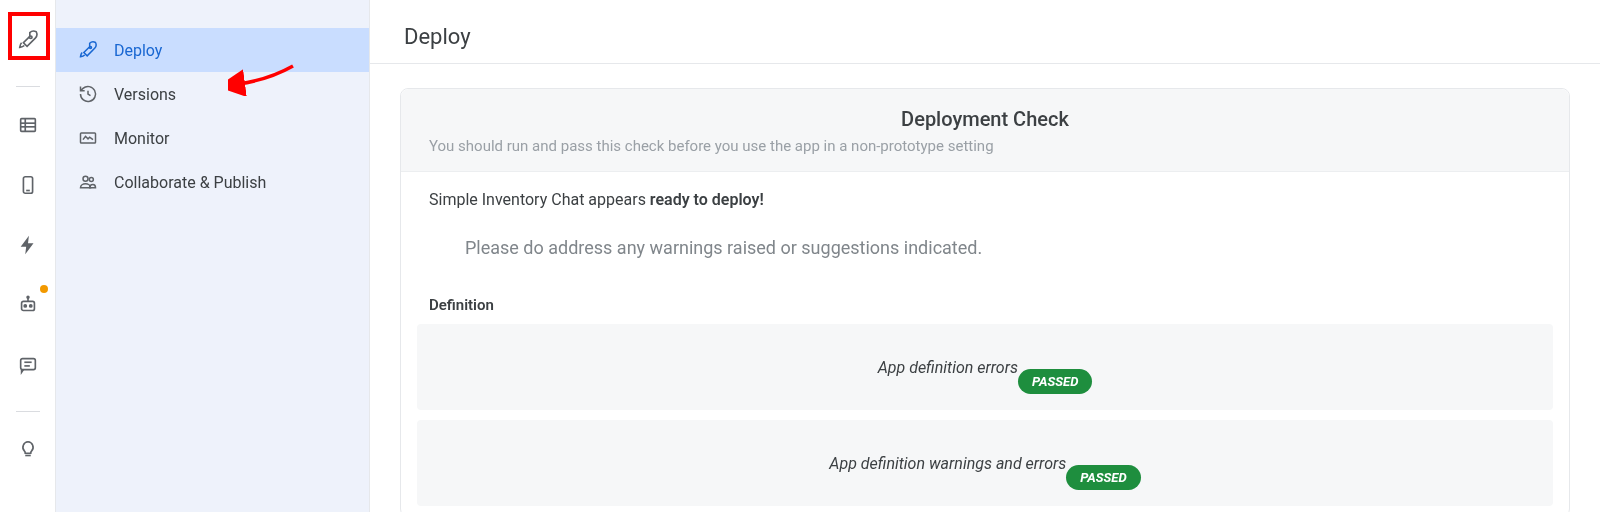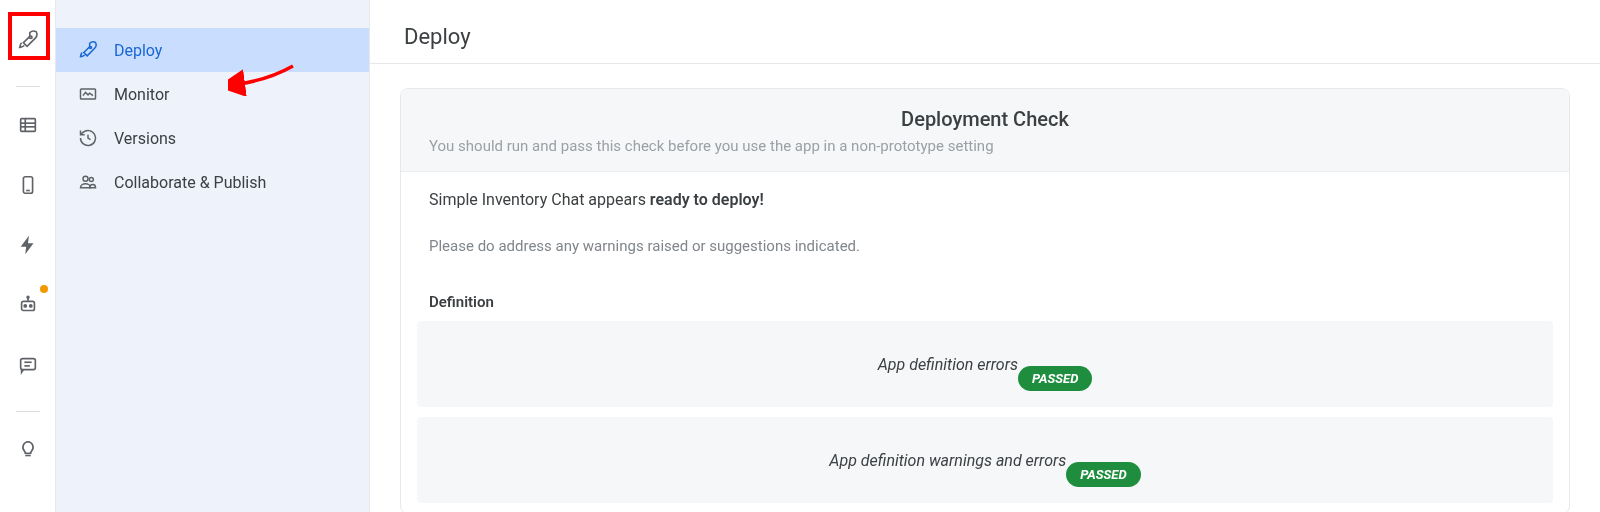--- a/index.html
+++ b/index.html
@@ -141,23 +141,24 @@
   .panel-status {
     padding: 18px 28px 0 28px;
   }
   .status-line {
     font-size: 16px;
     color: #3c4043;
     margin-bottom: 28px;
   }
   .status-line b { font-weight: 600; }
   .status-sub {
-    font-size: 15px;
+    font-size: 18px;
     color: #80868b;
     margin-bottom: 10px;
+    margin-left: 36px;
   }
   .btn-row {
     display: flex;
     justify-content: flex-end;
     gap: 16px;
     padding: 10px 28px 0 28px;
     position: relative;
   }
   .btn {
     border-radius: 6px;
@@ -285,36 +286,36 @@
           <path d="M14 4c3-3 7-1 7-1s2 4-1 7l-9 9-4-4 7-7z"></path>
           <circle cx="15" cy="9" r="1.2"></circle>
         </svg>
     </span>
     <span>Deploy</span>
   </div>
 
   <div class="nav-item">
     <span class="nav-icon">
       <svg viewBox="0 0 24 24">
-          <rect x="3" y="6" width="18" height="12" rx="1"></rect>
-          <path d="M6 14l3-4 3 3 2-2 4 3"></path>
-        </svg>
-    </span>
-    <span>Monitor</span>
-  </div>
-
-  <div class="nav-item">
-    <span class="nav-icon">
-      <svg viewBox="0 0 24 24">
           <path d="M3 12a9 9 0 1 0 3-6.7L3 8"></path>
           <polyline points="3 3 3 8 8 8"></polyline>
           <path d="M12 8v4l3 2"></path>
         </svg>
     </span>
     <span>Versions</span>
+  </div>
+
+  <div class="nav-item">
+    <span class="nav-icon">
+      <svg viewBox="0 0 24 24">
+          <rect x="3" y="6" width="18" height="12" rx="1"></rect>
+          <path d="M6 14l3-4 3 3 2-2 4 3"></path>
+        </svg>
+    </span>
+    <span>Monitor</span>
   </div>
 
   <div class="nav-item">
     <span class="nav-icon">
       <svg viewBox="0 0 24 24" fill="#5f6368" stroke="none">
           <circle cx="9" cy="8" r="3"></circle>
           <circle cx="16" cy="9" r="2.4"></circle>
           <path d="M3 19c0-3 3-5 6-5s6 2 6 5z"></path>
           <path d="M14 19c0-2.2 1.6-4 4-4s3 1.8 3 4z"></path>
         </svg>

